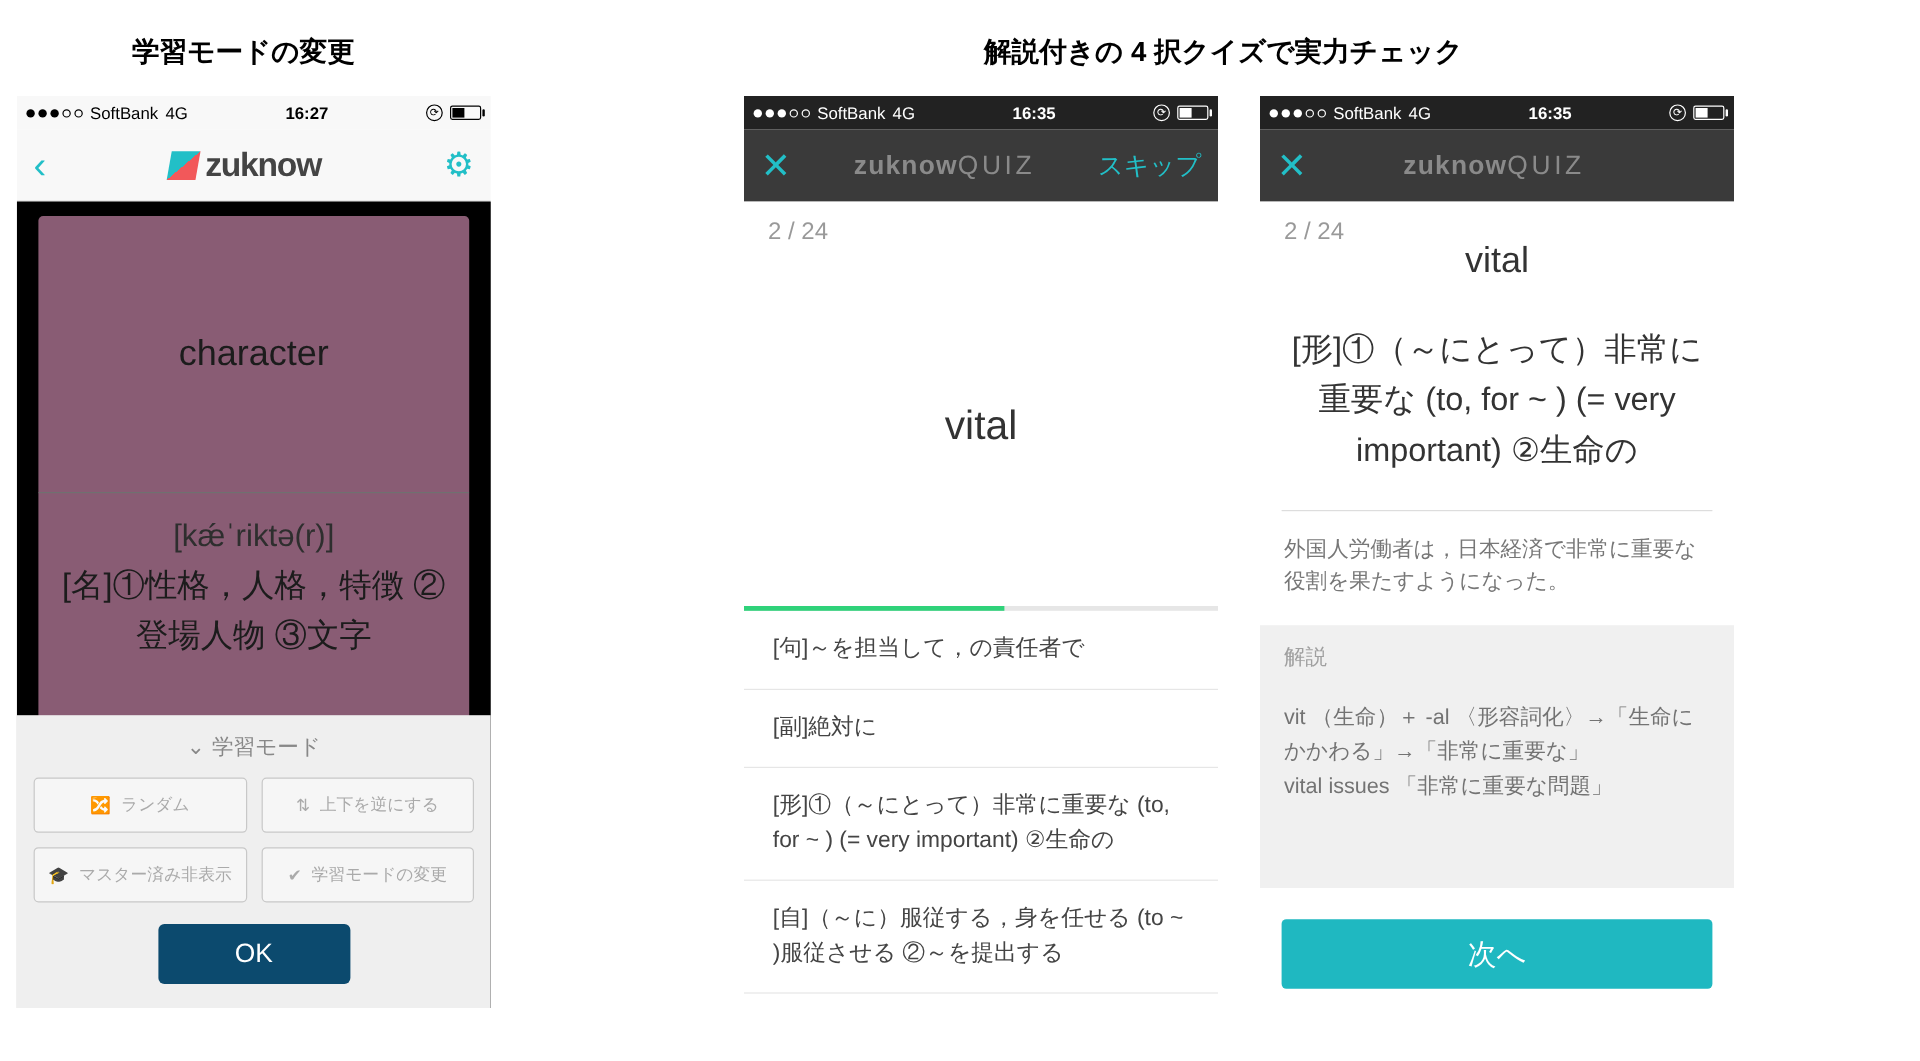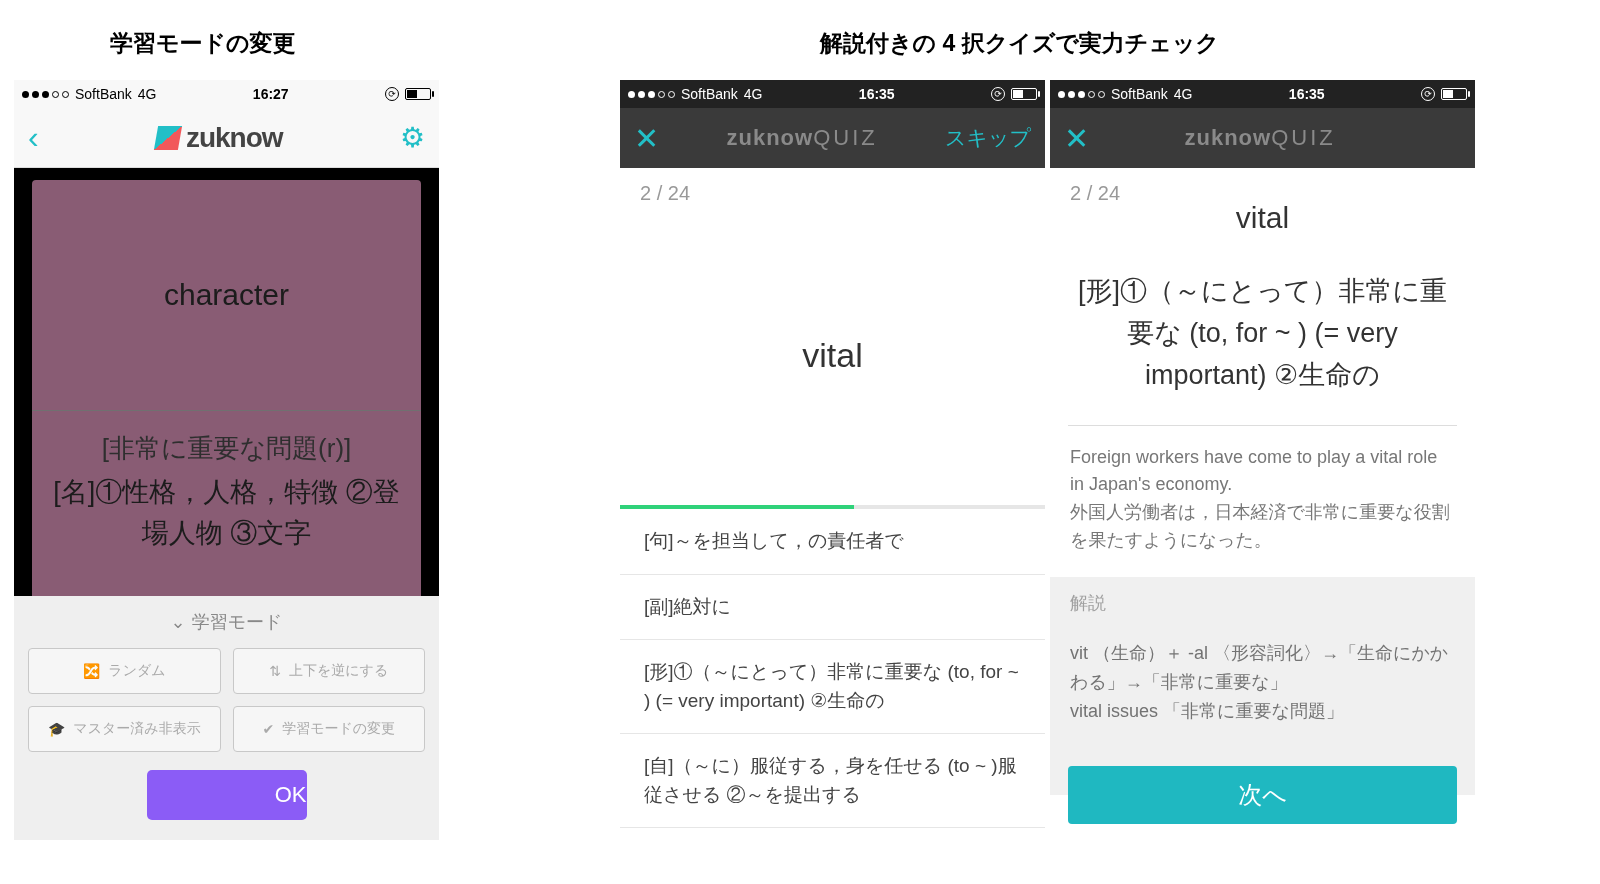--- a/index.html
+++ b/index.html
@@ -12,21 +12,21 @@
   }
   .caption {
     position: absolute;
     font-size: 23px;
     font-weight: 700;
     color: #000;
     text-align: left;
   }
   .phone {
     position: absolute;
-    width: 425px;
+    width: 395px;
     height: 760px;
     background: #fff;
     overflow: hidden;
   }
   
   .statusbar {
     height: 28px;
     display:flex;
     align-items:center;
     justify-content:space-between;
@@ -100,21 +100,21 @@
   .sheet-header{ text-align:center; color:#888; font-size:18px; margin-bottom:14px; display:flex;align-items:center;justify-content:center;gap:6px;}
   .opt-grid{ display:grid; grid-template-columns:1fr 1fr; gap:12px;}
   .opt-btn{
     border:1.5px solid #c8c8c8; background:#f6f6f6; color:#aaa;
     height:46px; border-radius:4px;
     display:flex; align-items:center; justify-content:center; gap:8px;
     font-size:14px;
   }
   .ok-btn{
     margin:18px auto 0; display:block; width:160px; height:50px;
-    background:#8b5cf6; color:#fff; font-size:22px; border:none; border-radius:5px;text-align:right;
+    background:#0c4a6e; color:#fff; font-size:22px; border:none; border-radius:5px;
   }
   
   .p2-body{ height:672px; background:#fff; display:flex; flex-direction:column;}
   .progress-label{ color:#999; font-size:20px; padding:14px 0 0 20px;}
   .center-word{ flex:0 0 300px; display:flex;align-items:center;justify-content:center; font-size:34px; color:#333;}
   .thin-progress{ height:4px; background:#e6e6e6; width:100%;}
   .thin-progress .bar{ height:100%; width:55%; background:#2fd27a;}
   .choice{
     padding:18px 24px; font-size:19px; color:#444; border-bottom:1px solid #e6e6e6; line-height:1.5;
   }
@@ -170,21 +170,21 @@
     </span>
     <span class="gear">
       <span>⚙</span>
     </span>
   </div>
 
   <div class="p1-body">
     <div class="card">
       <div class="card-top">character</div>
       <div class="card-bottom">
-        <div class="pron">[非常に重要な問題(r)]</div>
+        <div class="pron">[kǽˈriktə(r)]</div>
         <div class="meaning">[名]①性格，人格，特徴 ②登場人物 ③文字</div>
       </div>
     </div>
     <div class="dimmer"></div>
 
     <div class="sheet">
       <div class="sheet-header">
         <span>⌄</span>
         <span>学習モード</span>
       </div>
@@ -279,21 +279,20 @@
       <span>zuknow</span><span class="thin">QUIZ</span>
     </span>
     <span style="width:30px;"></span>
   </div>
   <div class="p3-body">
     <div class="progress-label">2 / 24</div>
     <div class="p3-word">vital</div>
     <div class="p3-def">[形]①（～にとって）非常に重要な (to, for ~ ) (= very important) ②生命の</div>
     <div class="hr"></div>
     <div class="example">
-      <div>Foreign workers have come to play a vital role in Japan's economy.</div>
       <div>外国人労働者は，日本経済で非常に重要な役割を果たすようになった。</div>
     </div>
     <div class="explain-box">
       <div class="explain-label">解説</div>
       <div class="explain-body" style="white-space:pre-line;">vit （生命）＋ -al 〈形容詞化〉→「生命にかかわる」→「非常に重要な」
 vital issues 「非常に重要な問題」</div>
     </div>
     <div class="next-btn">次へ</div>
   </div>
 </div>

